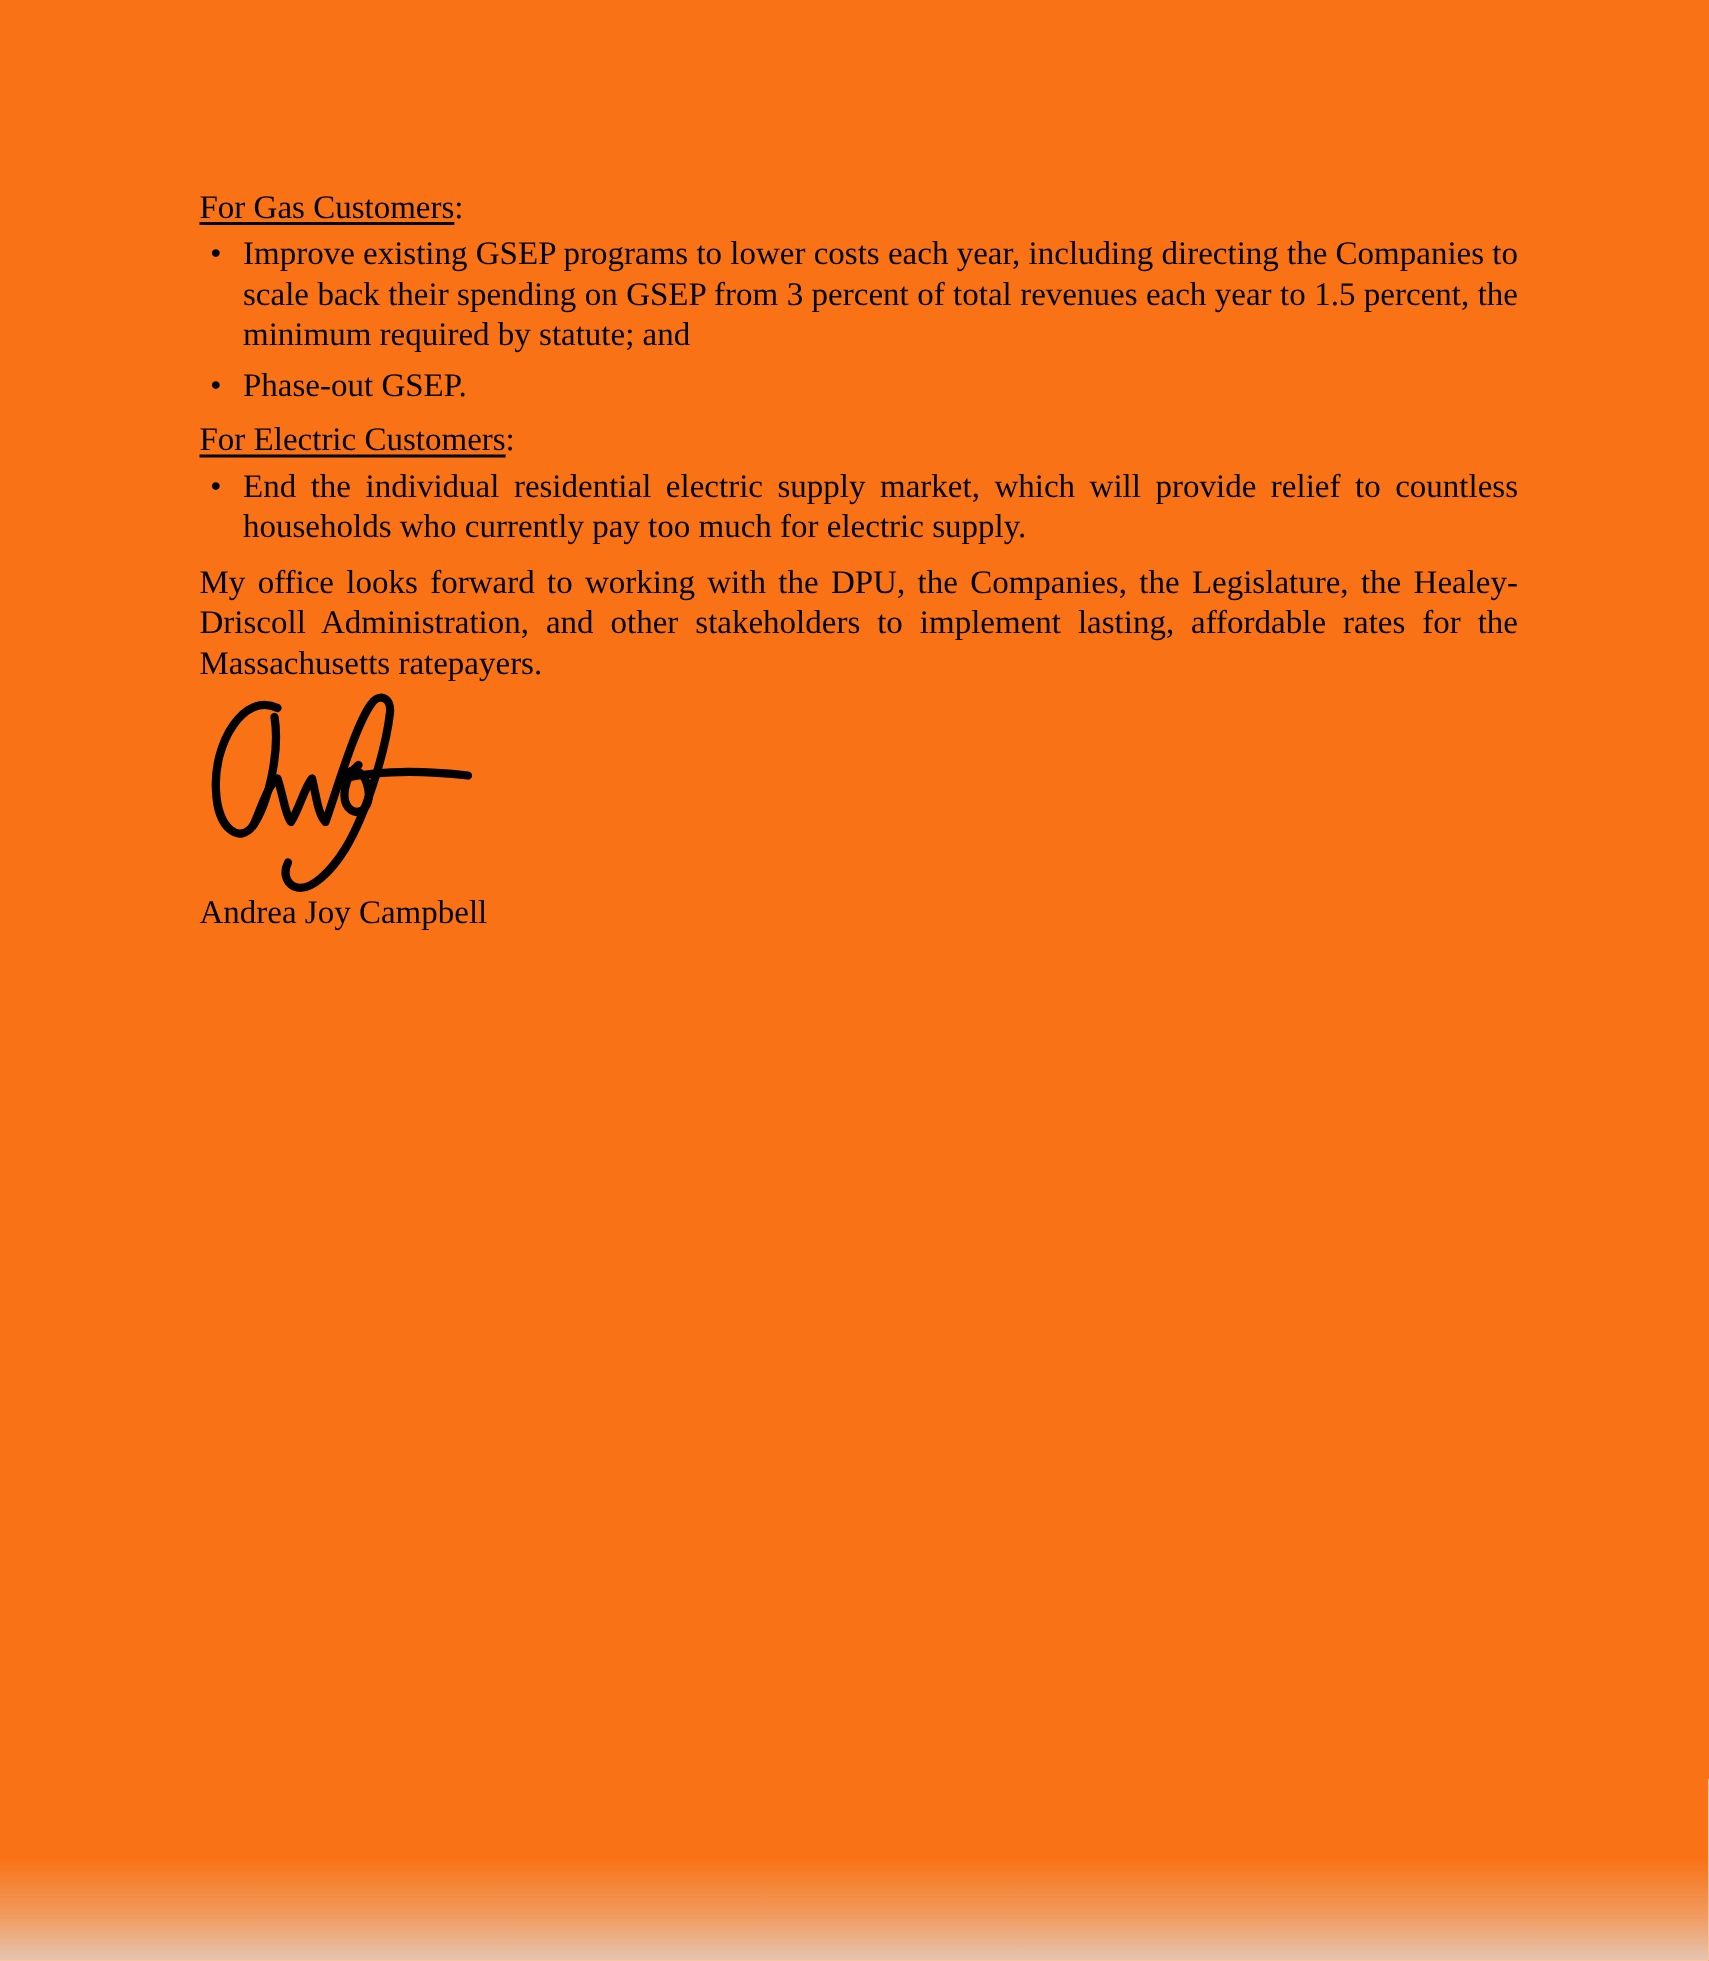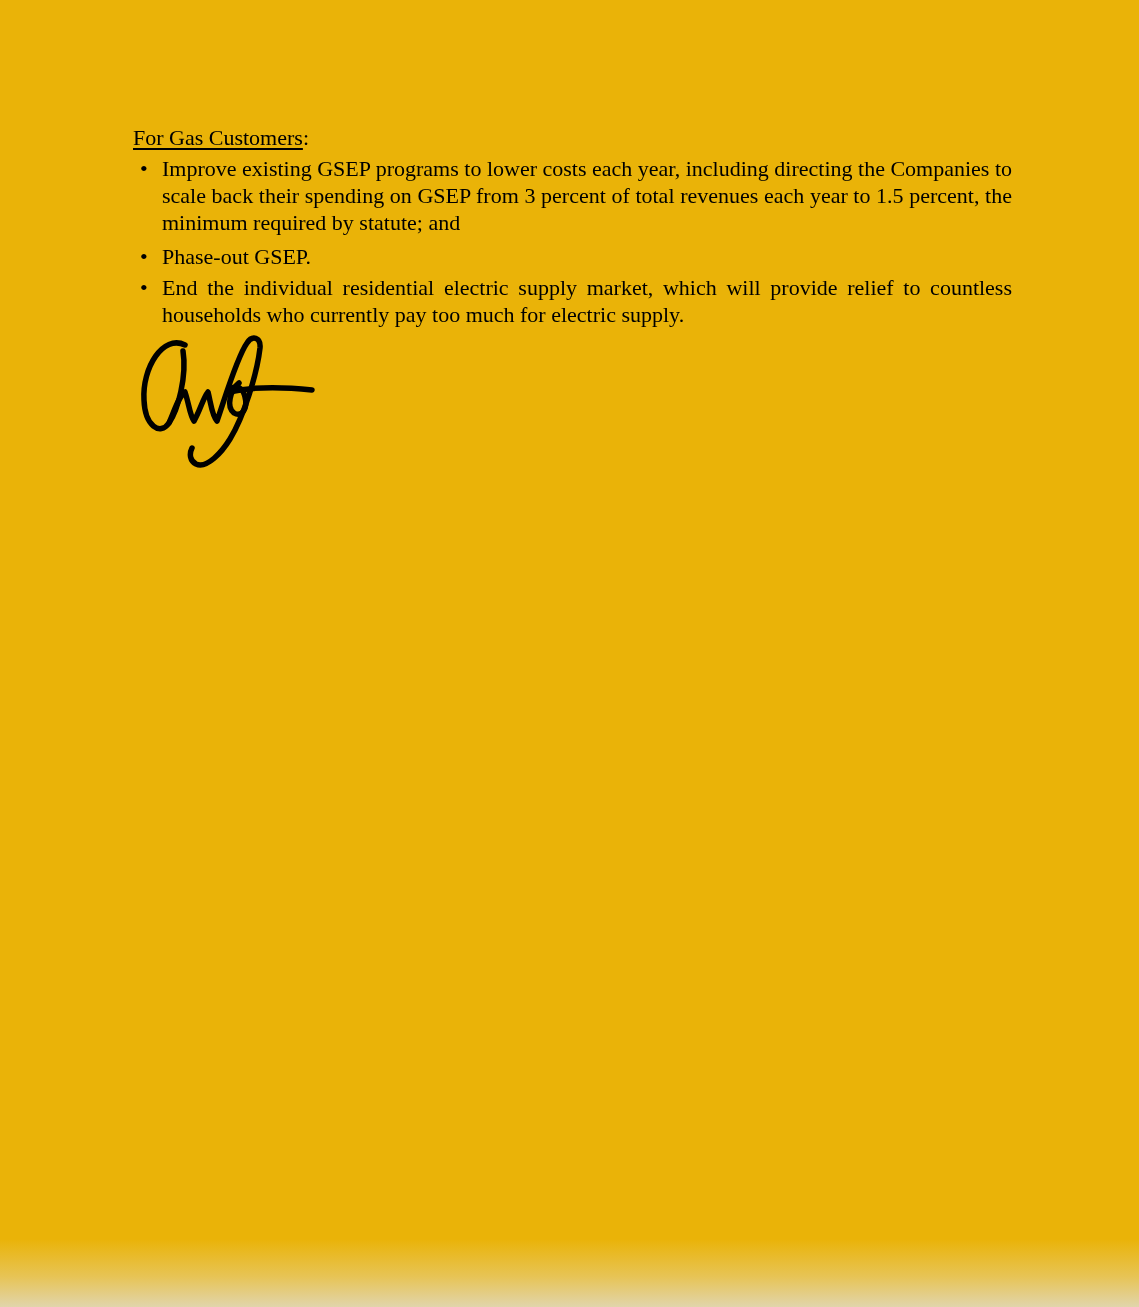--- a/index.html
+++ b/index.html
@@ -4,21 +4,21 @@
 <style>
   html, body {
     margin: 0;
     padding: 0;
     background: #ffffff;
   }
   .page {
     position: relative;
     width: 1139px;
     height: 1307px;
-    background: #eab308;
+    background: #f97316;
     overflow: hidden;
     font-family: "Liberation Serif", "DejaVu Serif", serif;
     color: #000000;
     font-size: 22px;
     line-height: 27px;
     -webkit-font-smoothing: antialiased;
   }
   .content {
     position: absolute;
     left: 133px;
@@ -87,36 +87,39 @@
     <div class="bullet first-gas">
       <span class="dot">•</span>
       <span>Improve existing GSEP programs to lower costs each year, including directing the Companies to scale back their spending on GSEP from 3 percent of total revenues each year to 1.5 percent, the minimum required by statute; and</span>
     </div>
 
     <div class="bullet second-gas">
       <span class="dot">•</span>
       <span>Phase-out GSEP.</span>
     </div>
 
+    <p class="section-heading heading-electric"><span class="u">For Electric Customers</span><span>:</span></p>
 
     <div class="bullet first-electric">
       <span class="dot">•</span>
       <span>End the individual residential electric supply market, which will provide relief to countless households who currently pay too much for electric supply.</span>
     </div>
 
+    <p class="closing-para">My office looks forward to working with the DPU, the Companies, the Legislature, the Healey-Driscoll Administration, and other stakeholders to implement lasting, affordable rates for the Massachusetts ratepayers.</p>
 
 
     <div class="signature-wrap">
       <svg width="190" height="142" viewBox="0 0 190 142" xmlns="http://www.w3.org/2000/svg">
         <g fill="none" stroke="#000000" stroke-width="5.5" stroke-linecap="round" stroke-linejoin="round">
           <path d="M50 15 C28 4 7 38 9 70 C10 96 25 106 34 93 C43 80 52 46 48 21"></path>
           <path d="M34 93 C40 79 44 66 50 62 C54 74 55 86 59 91 C65 81 68 68 73 62 C76 74 77 86 82 91 C90 68 102 27 112 13 C117 5 126 7 125 18 C122 44 109 86 95 109 C87 122 72 139 61 134 C55 131 54 124 57 118"></path>
           <path d="M104 53 C95 60 91 77 99 83 C107 88 113 78 110 67 C108 58 102 55 97 58"></path>
           <path d="M94 62 C120 56 150 57 177 60"></path>
         </g>
       </svg>
     </div>
 
+    <div class="signer-name">Andrea Joy Campbell</div>
 
   </div>
 
   <div class="bottom-fade"></div>
 </div>
 
 </body></html>

